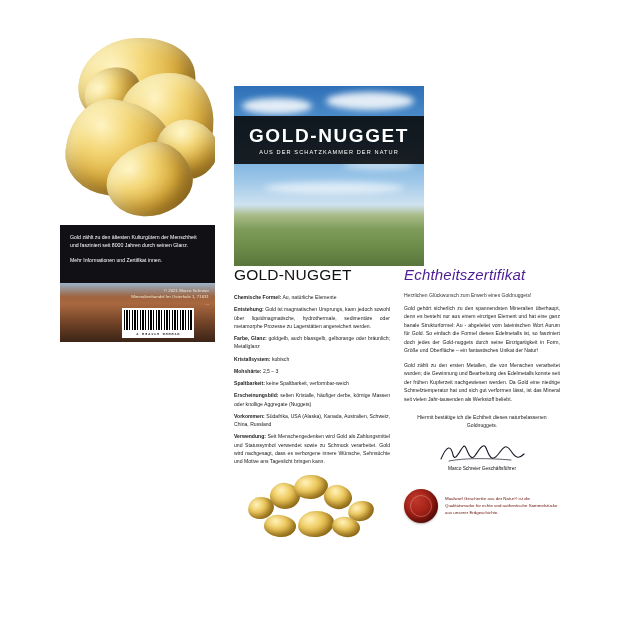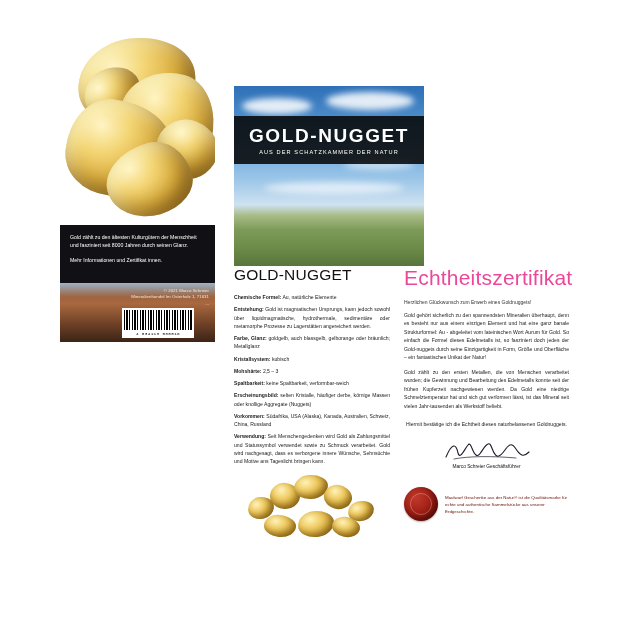--- a/index.html
+++ b/index.html
@@ -191,22 +191,23 @@
   .col-left { padding-left: 19px; width: 160px; }
 
   h1.sec-title {
     margin: 0 0 9px 0;
     font-size: 15.5px;
     font-weight: normal;
     letter-spacing: 0.2px;
     color: #111;
   }
   h1.sec-title.cert {
-    font-size: 21px;
-    color: #ec4899;
+    font-size: 15px;
+    color: #4c1d95;
+    font-style: italic;
   }
   .lead {
     margin: 0 0 6px 0;
     font-size: 5px;
     color: #333;
   }
   .fact {
     font-size: 5.1px;
     line-height: 1.62;
     color: #1a1a1a;

